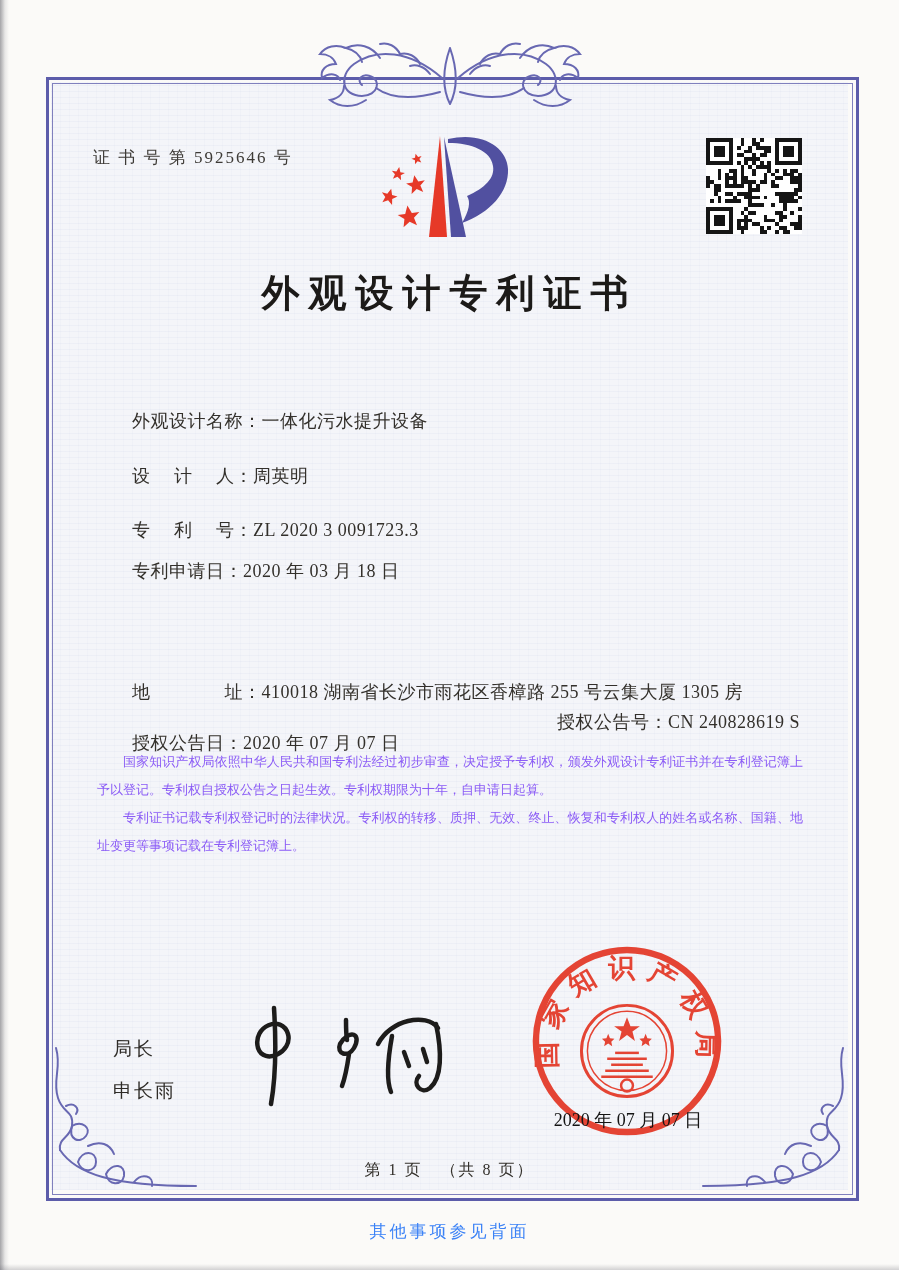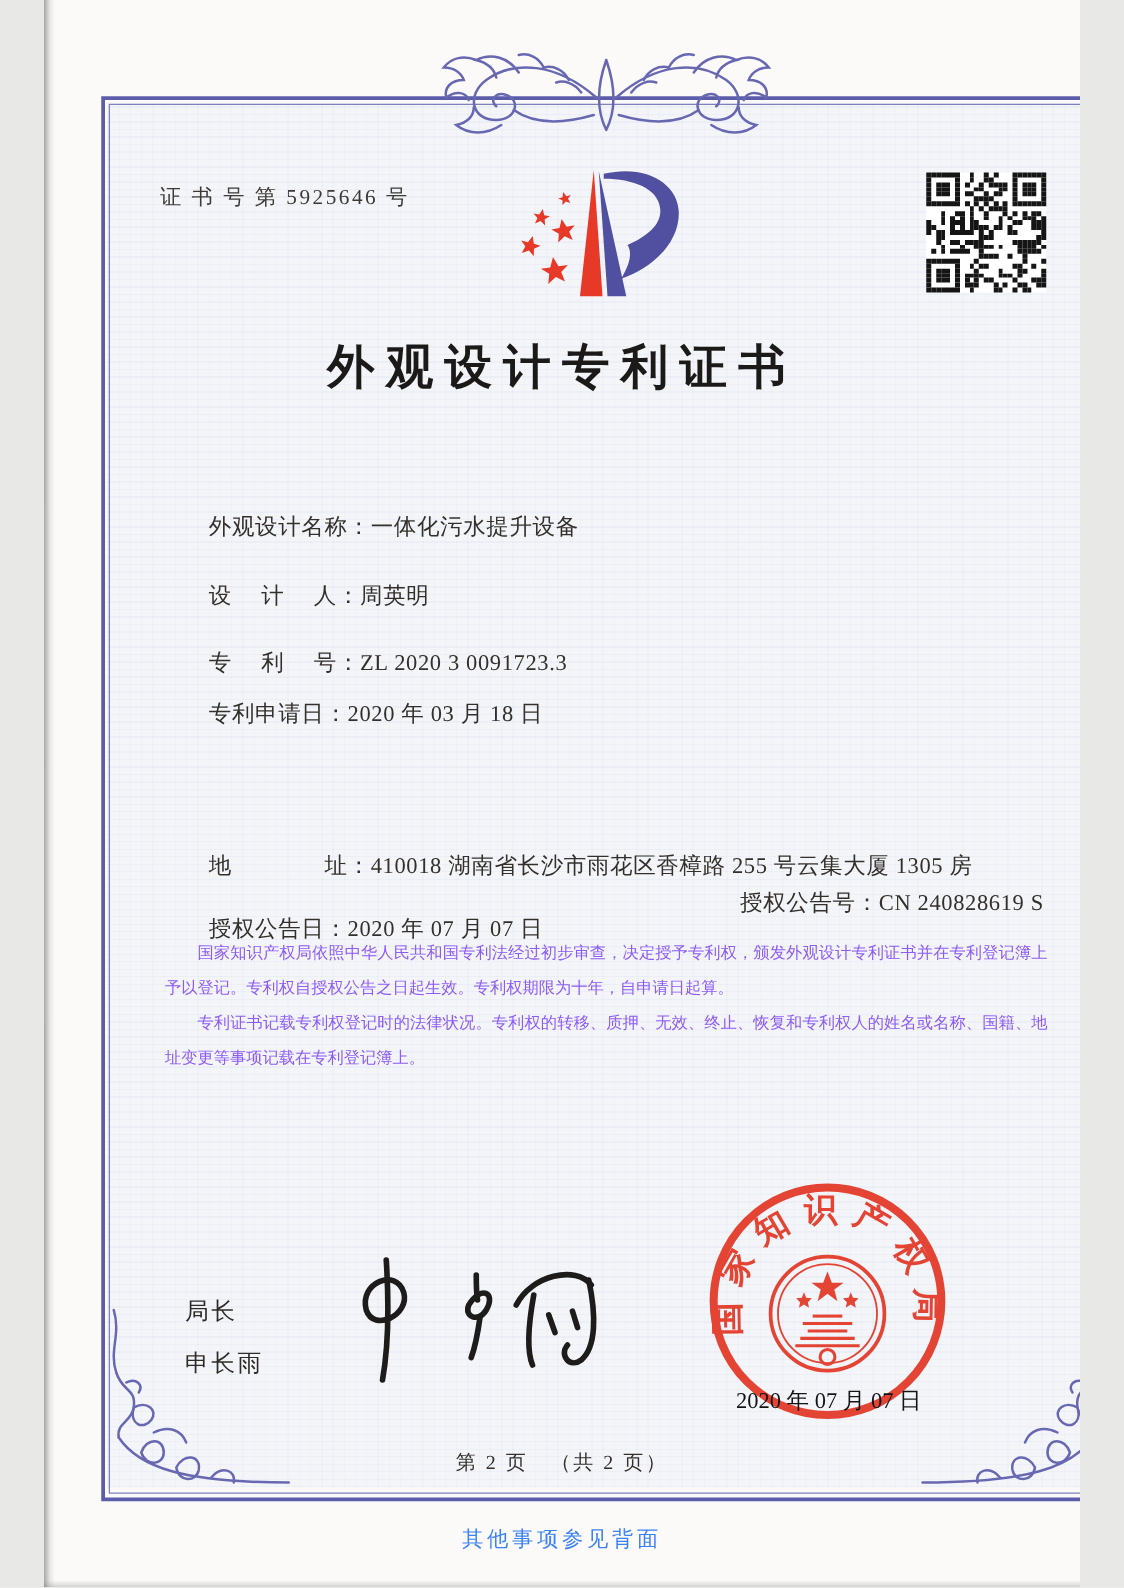--- a/index.html
+++ b/index.html
@@ -1,16 +1,16 @@
 <!DOCTYPE html>
 <html><head>
 <meta charset="utf-8">
 <style>
   html,body{margin:0;padding:0;background:#e8e8e6;}
-  .page{position:relative;width:829px;height:1270px;margin:0 auto;overflow:hidden;
+  .page{position:relative;width:899px;height:1270px;margin:0 auto;overflow:hidden;
         background:#fbfaf8;font-family:"Liberation Serif","DejaVu Serif",serif;color:#2e2b27;}
   .edge-left{position:absolute;left:0;top:0;bottom:0;width:9px;
         background:linear-gradient(90deg,rgba(60,60,70,.45),rgba(120,120,130,.15) 55%,transparent);z-index:9;}
   .edge-bottom{position:absolute;left:0;right:0;bottom:0;height:6px;
         background:linear-gradient(0deg,rgba(90,90,100,.25),transparent);z-index:9;}
 
   
   .frame{position:absolute;left:46px;top:77px;width:807px;height:1118px;
          border:3px solid #5c5caa;z-index:1;}
   .frame-inner{position:absolute;left:3px;top:3px;right:3px;bottom:3px;border:1px solid #8080bd;}
@@ -814,16 +814,16 @@
       </g>
       <g stroke-width="2.5" fill="none">
         <path d="M80,118 L120,118 M84,124 L116,124 M78,130 L122,130 M74,136 L126,136"></path>
         <path d="M88,112 L112,112"></path>
         <circle cx="100" cy="145" r="6"></circle>
       </g>
     </g>
   </svg>
   <div class="seal-date">2020 年 07 月 07 日</div>
 
-  <div class="page-info">第 2 页　（共 2 页）</div>
+  <div class="page-info">第 1 页　（共 8 页）</div>
   <div class="back-note">其他事项参见背面</div>
 
 </div>
 
 </body></html>

